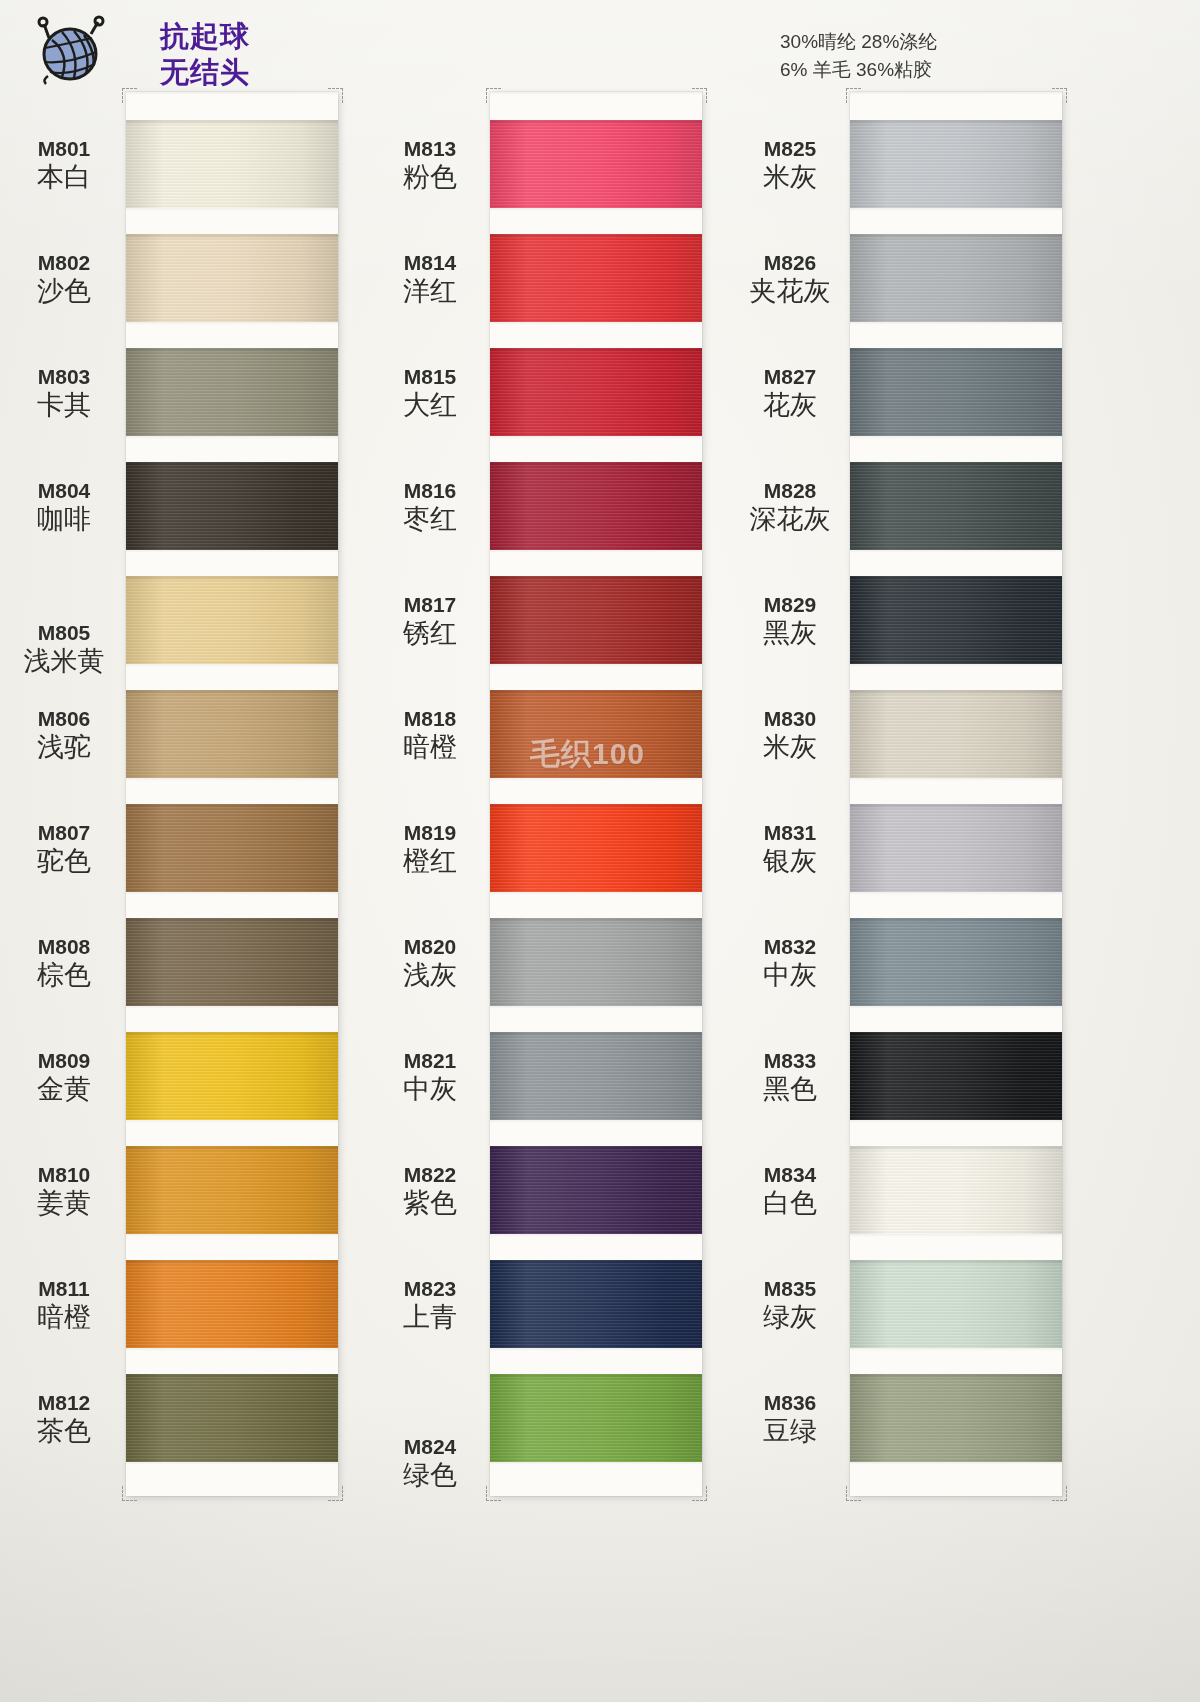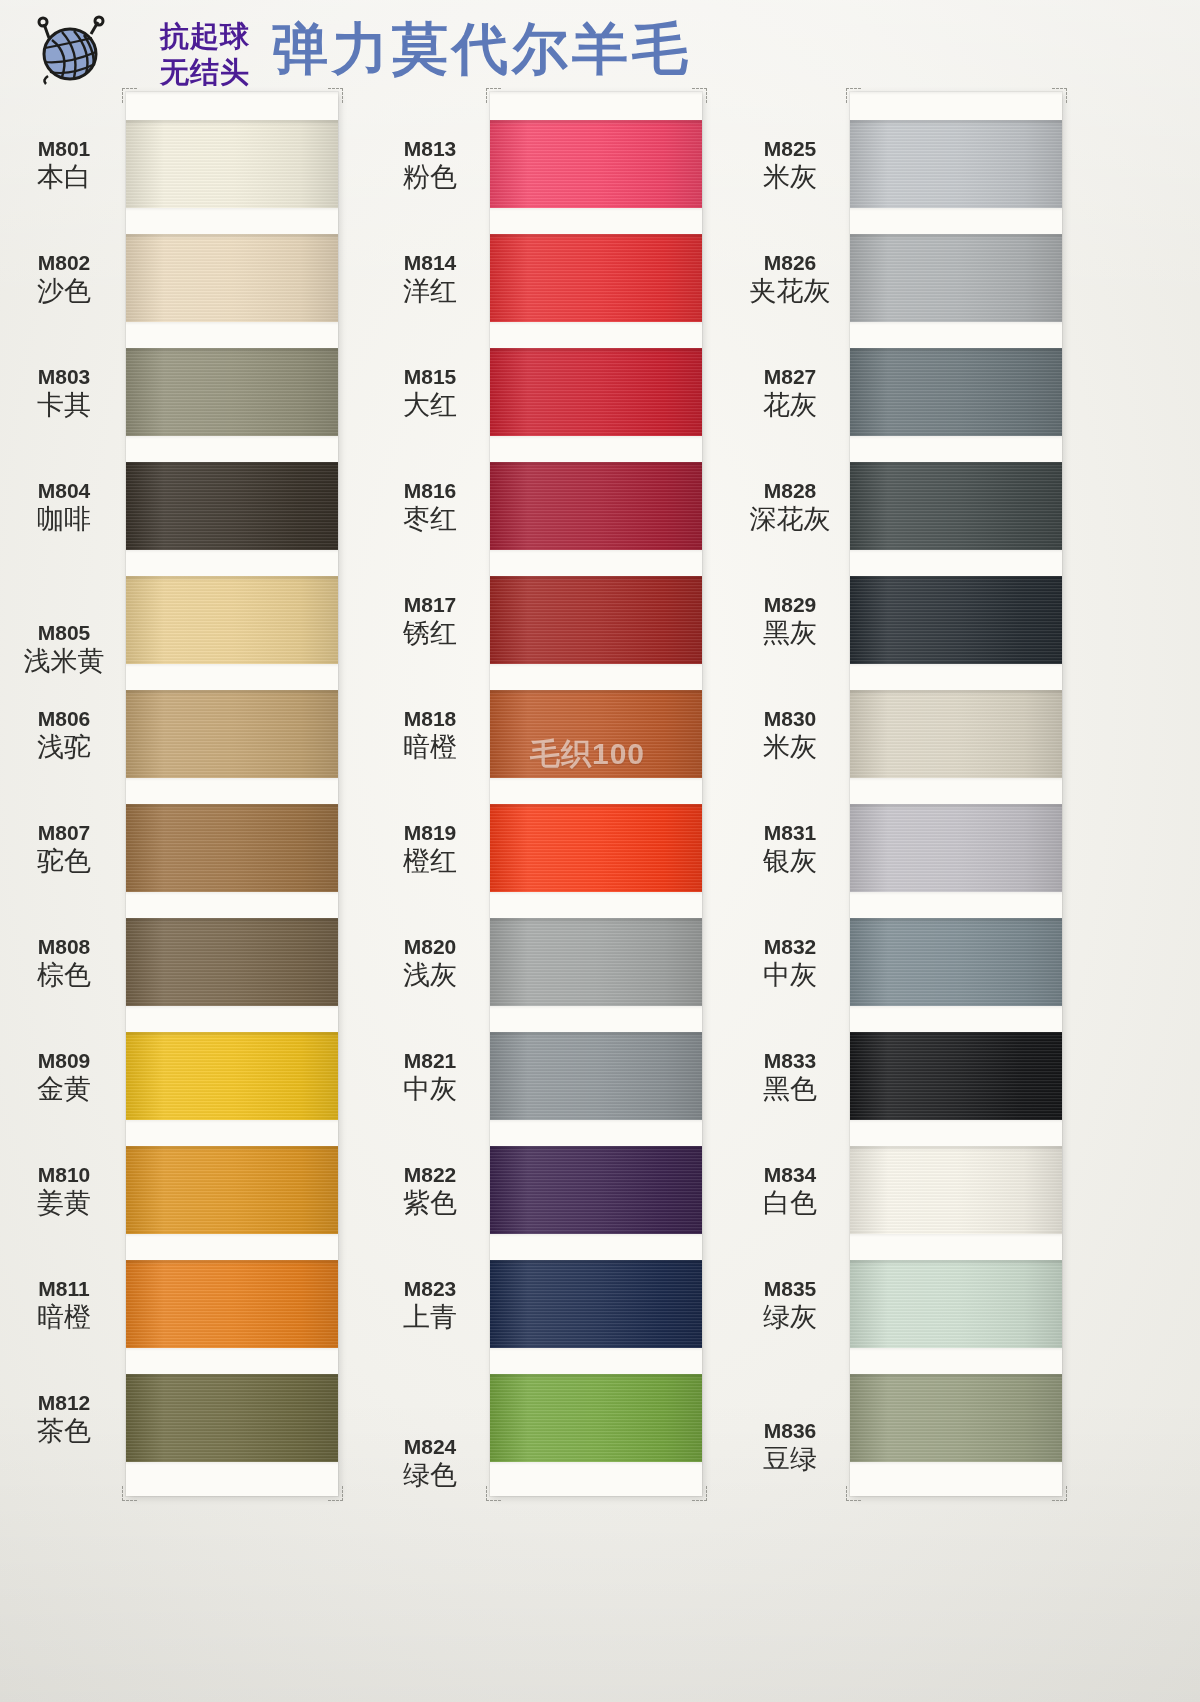--- a/index.html
+++ b/index.html
@@ -125,22 +125,25 @@
       <circle cx="63" cy="7" r="4" fill="none" stroke="#1d1d1b" stroke-width="3"></circle>
       <path d="M12 62 q-6 4 -2 8" fill="none" stroke="#1d1d1b" stroke-width="2.6"></path>
     </svg>
   </div>
 
   <div class="brand-lines">
     <div>抗起球</div>
     <div>无结头</div>
   </div>
 
-  <div class="brand-title">弹力莫代尔羊毛</div>
-
+
+  <div class="composition">
+    <div>30%晴纶  28%涤纶</div>
+    <div>6% 羊毛 36%粘胶</div>
+  </div>
 </div>
 
 <div class="column col1">
     <div class="label" style="top: 43px;">
       <span style="display: block;">M801</span>
       <span class="cn">本白</span>
     </div>
     <div class="label" style="top: 157px;">
       <span style="display: block;">M802</span>
       <span class="cn">沙色</span>
@@ -385,21 +388,21 @@
     </div>
     <div class="label" style="top: 1069px;">
       <span style="display: block;">M834</span>
       <span class="cn">白色</span>
     </div>
     <div class="label" style="top: 1183px;">
       <span style="display: block;">M835</span>
       <span class="cn">绿灰</span>
     </div>
     <div class="label" style="top: 1297px;">
-      <span style="display: block; margin-top: 28px;">M836</span>
+      <span style="display: block;">M836</span>
       <span class="cn">豆绿</span>
     </div>
     <div class="strip">
       <div class="gap" style="height: 28px;"></div>
       <div class="swatch" style="height: 88px; background: rgb(194, 198, 202);">
         <div class="yarn"></div>
       </div>
       <div class="gap" style="height: 26px;"></div>
       <div class="swatch" style="height: 88px; background: rgb(176, 180, 182);">
         <div class="yarn"></div>

